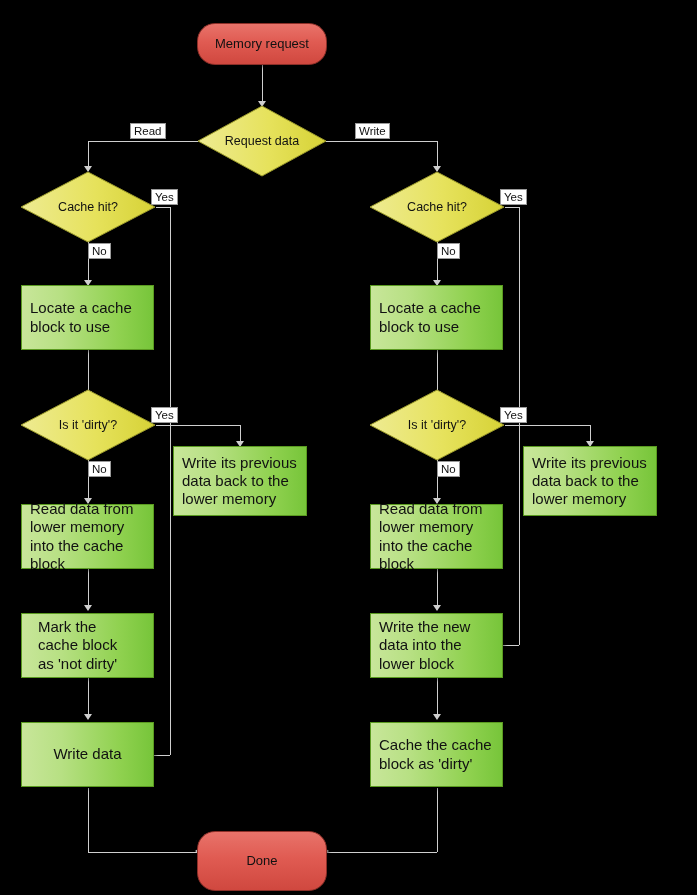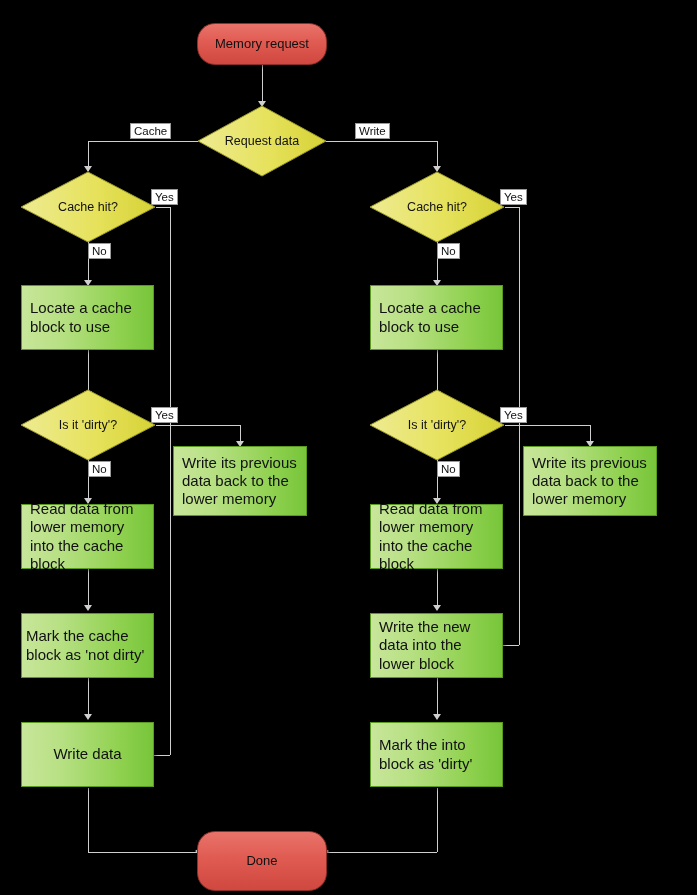--- a/index.html
+++ b/index.html
@@ -170,41 +170,41 @@
   </div>
 
   <div class="node process" style="left:21px;top:504px;width:133px;height:65px;padding:0 8px;">
     <span>Read data from lower memory into the cache block</span>
   </div>
 
   <div class="node process" style="left:370px;top:504px;width:133px;height:65px;padding:0 8px;">
     <span>Read data from lower memory into the cache block</span>
   </div>
 
-  <div class="node process" style="left:21px;top:613px;width:133px;height:65px;padding:0 4px;">
+  <div class="node process" style="left:21px;top:613px;width:133px;height:65px;padding:0 16px;">
     <span>Mark the cache block as 'not dirty'</span>
   </div>
 
   <div class="node process" style="left:370px;top:613px;width:133px;height:65px;padding:0 8px;">
     <span>Write the new data into the lower block</span>
   </div>
 
   <div class="node process" style="left:21px;top:722px;width:133px;height:65px;padding:0 8px;">
     <span>Write data</span>
   </div>
 
   <div class="node process" style="left:370px;top:722px;width:133px;height:65px;padding:0 8px;">
-    <span>Mark the into block as 'dirty'</span>
+    <span>Cache the cache block as 'dirty'</span>
   </div>
 
   <div class="node terminator" style="left:197px;top:831px;width:130px;height:60px;">
     <span>Done</span>
   </div>
 
-  <div class="tag" style="left:130px;top:123px;">Cache</div>
+  <div class="tag" style="left:130px;top:123px;">Read</div>
   <div class="tag" style="left:355px;top:123px;">Write</div>
 
   <div class="tag" style="left:151px;top:189px;">Yes</div>
   <div class="tag" style="left:88px;top:243px;">No</div>
 
   <div class="tag" style="left:500px;top:189px;">Yes</div>
   <div class="tag" style="left:437px;top:243px;">No</div>
 
   <div class="tag" style="left:151px;top:407px;">Yes</div>
   <div class="tag" style="left:88px;top:461px;">No</div>

